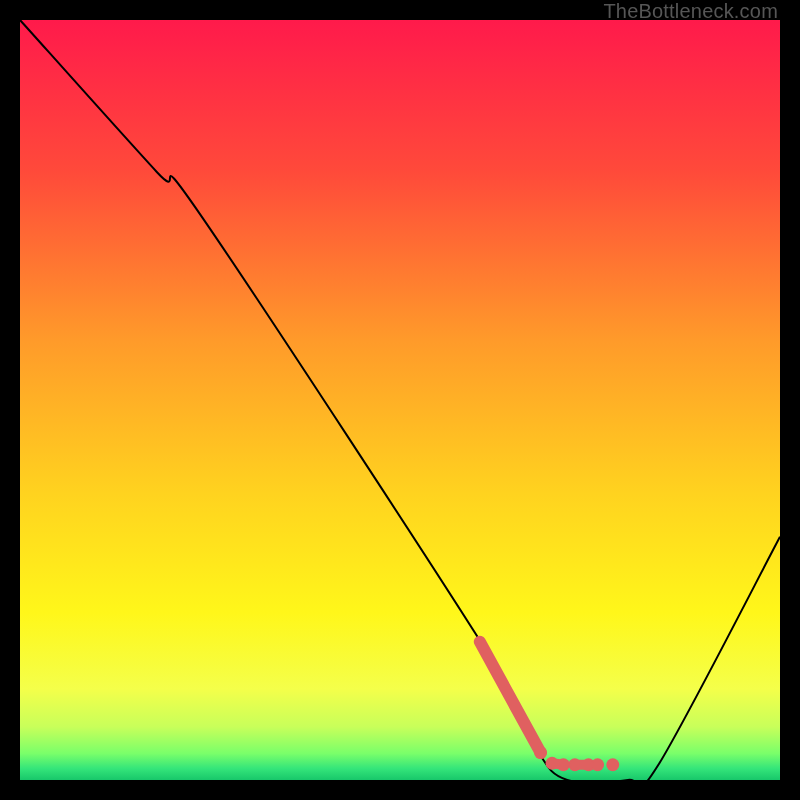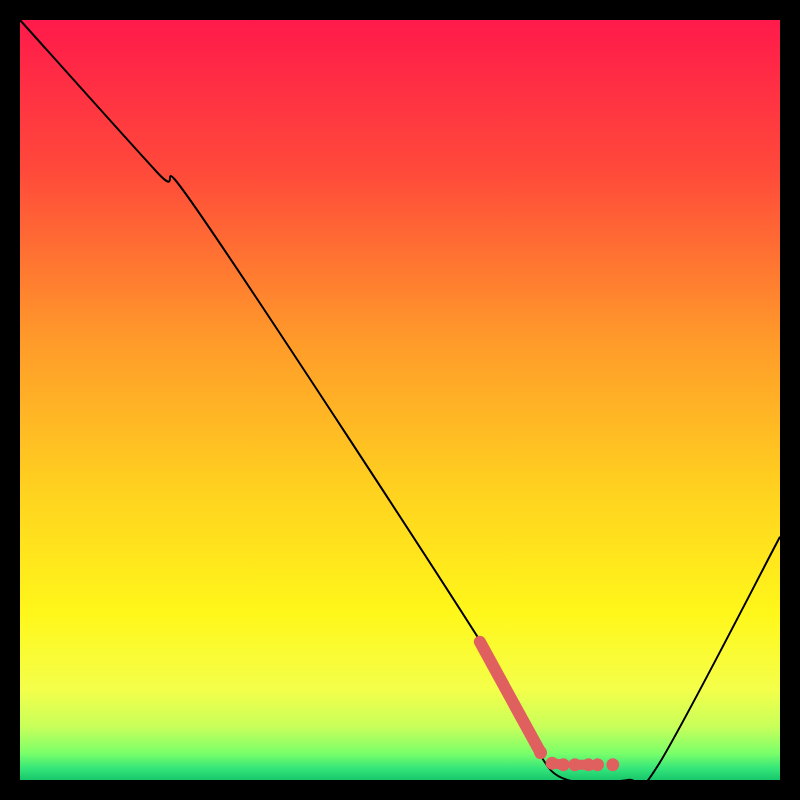--- a/index.html
+++ b/index.html
@@ -73,14 +73,15 @@
           <circle cx="74.8" cy="98" r="0.85" fill="#e06060" transform=""></circle>
           <circle cx="76" cy="98" r="0.85" fill="#e06060" transform=""></circle>
           <circle cx="78" cy="98" r="0.85" fill="#e06060" transform=""></circle>
           <line x1="70" y1="97.8" x2="71.5" y2="98" stroke="#e06060" stroke-width="10" stroke-linecap="round" vector-effect="non-scaling-stroke"></line>
           <line x1="73" y1="98" x2="74.8" y2="98" stroke="#e06060" stroke-width="10" stroke-linecap="round" vector-effect="non-scaling-stroke"></line>
         </g>
     </svg>
 
   </div>
 
+  <div class="watermark">TheBottleneck.com</div>
 
 </div>
 
 </body></html>

